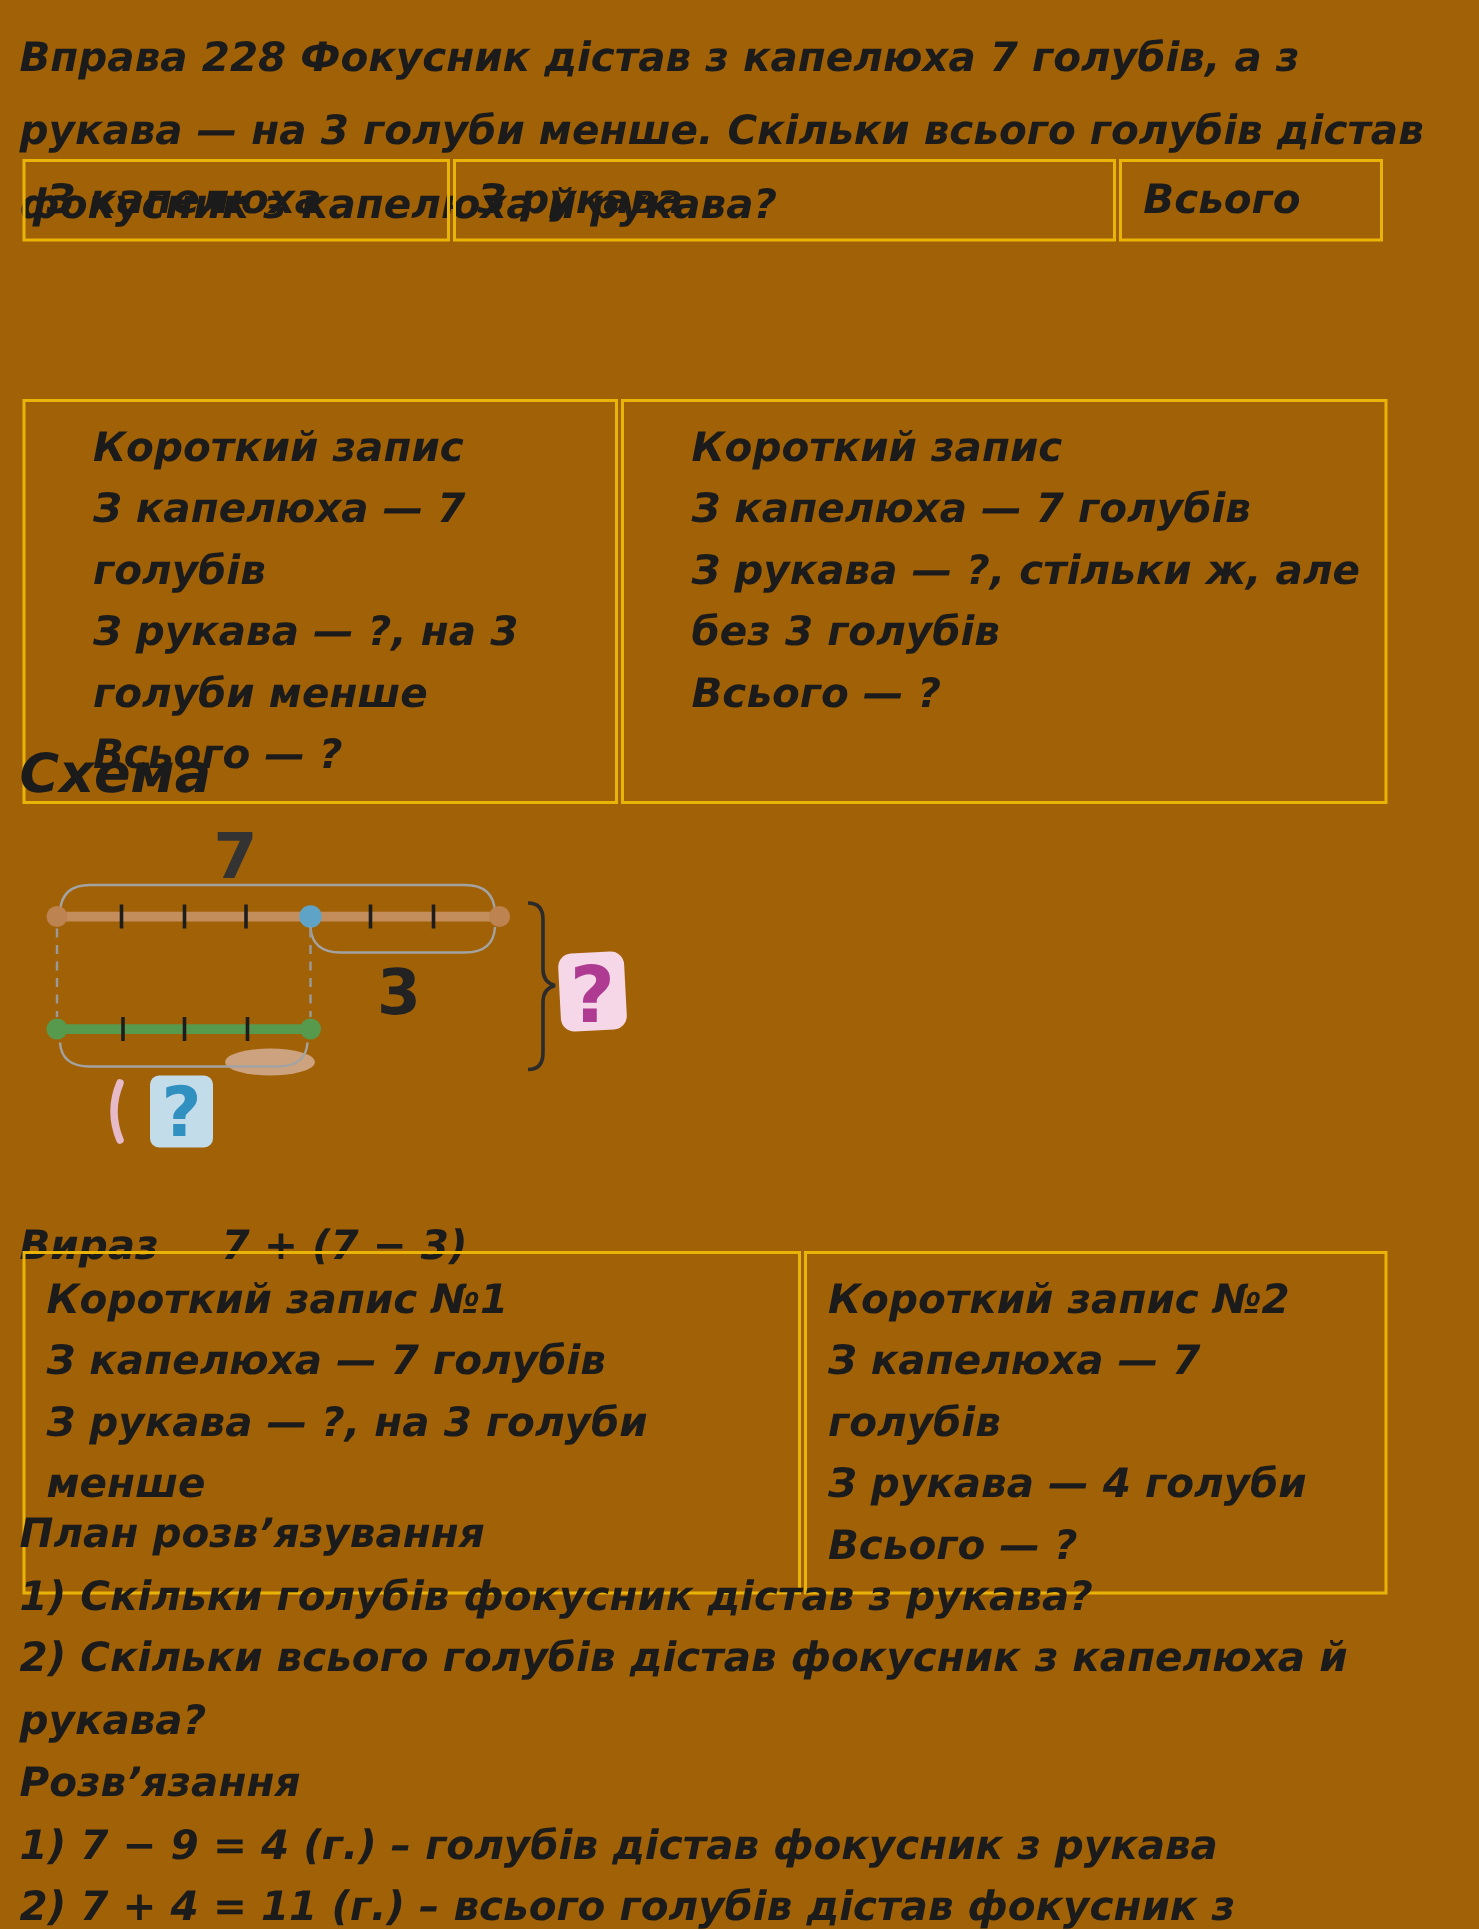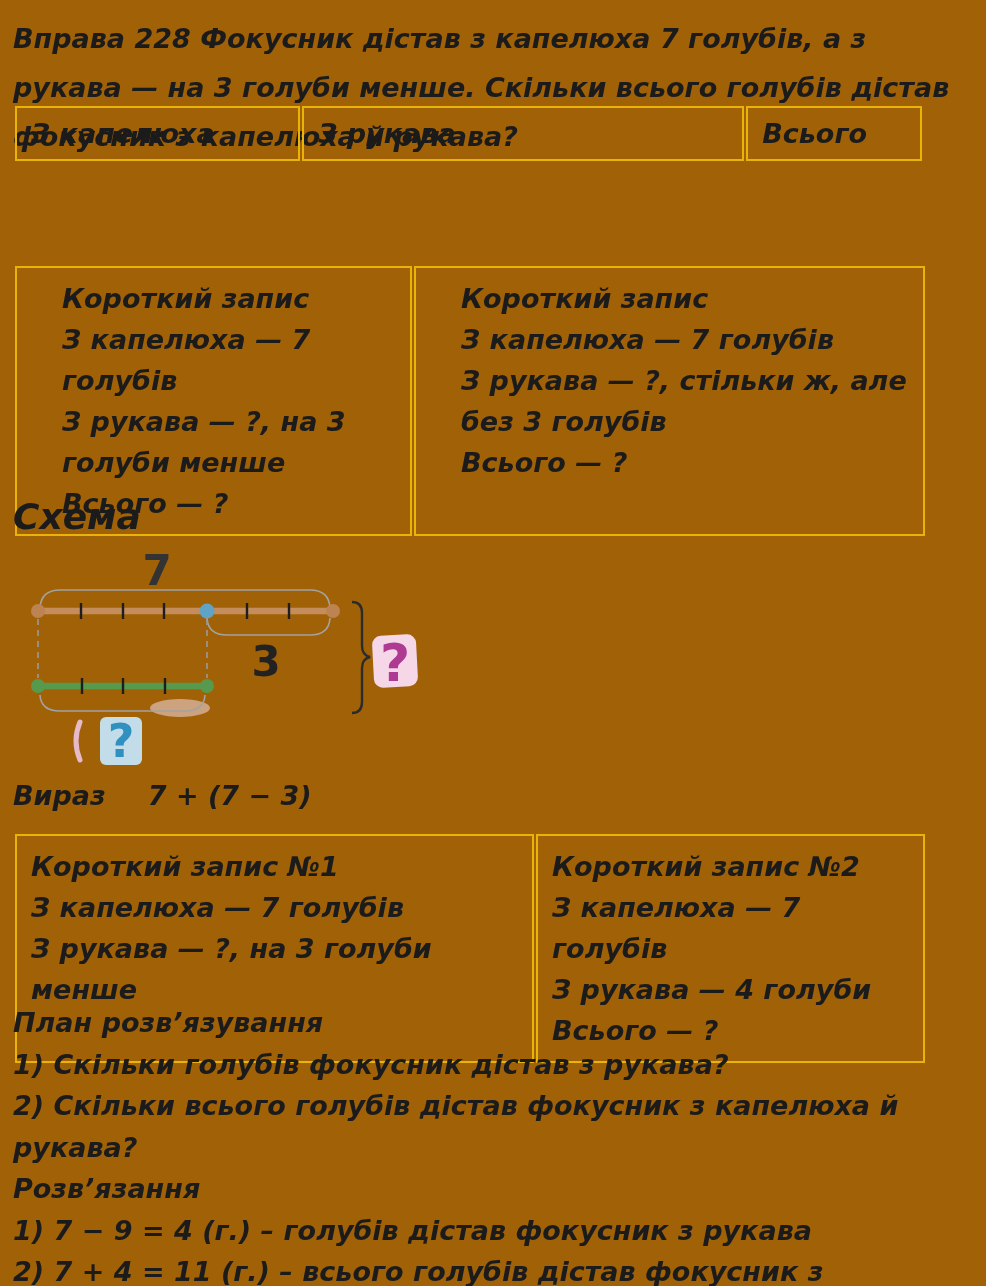--- a/index.html
+++ b/index.html
@@ -14,21 +14,21 @@
   td{border:2px solid #eab308;font-size:27px;vertical-align:middle;padding:0 14px;overflow:hidden;}
   .t-given{left:13px;top:104px;width:911px;}
   .t-given td{height:51px;}
   .t-notes td{vertical-align:top;padding:10px 14px;line-height:41px;}
   .t-notes1{left:13px;top:264px;width:912px;}
   .t-notes1 td{height:198px;padding-left:45px;}
   .t-notes2{left:13px;top:832px;width:912px;}
   .t-notes2 td{height:154px;}
   .label{font-size:36px;}
   .schema-label{left:13px;top:496px;}
-  .expr-row{left:13px;top:780px;font-size:27px;}
+  .expr-row{left:13px;top:815px;font-size:27px;}
   .expr-value{margin-left:42px;}
   .bottom-block{left:13px;top:1002px;width:960px;font-size:27px;line-height:41.5px;}
   .diagram{left:15px;top:545px;}
   .diagram text{font-family:"DejaVu Sans",sans-serif;font-weight:bold;font-style:normal;}
 </style>
 </head>
 <body>
 
 <div class="page">
 

